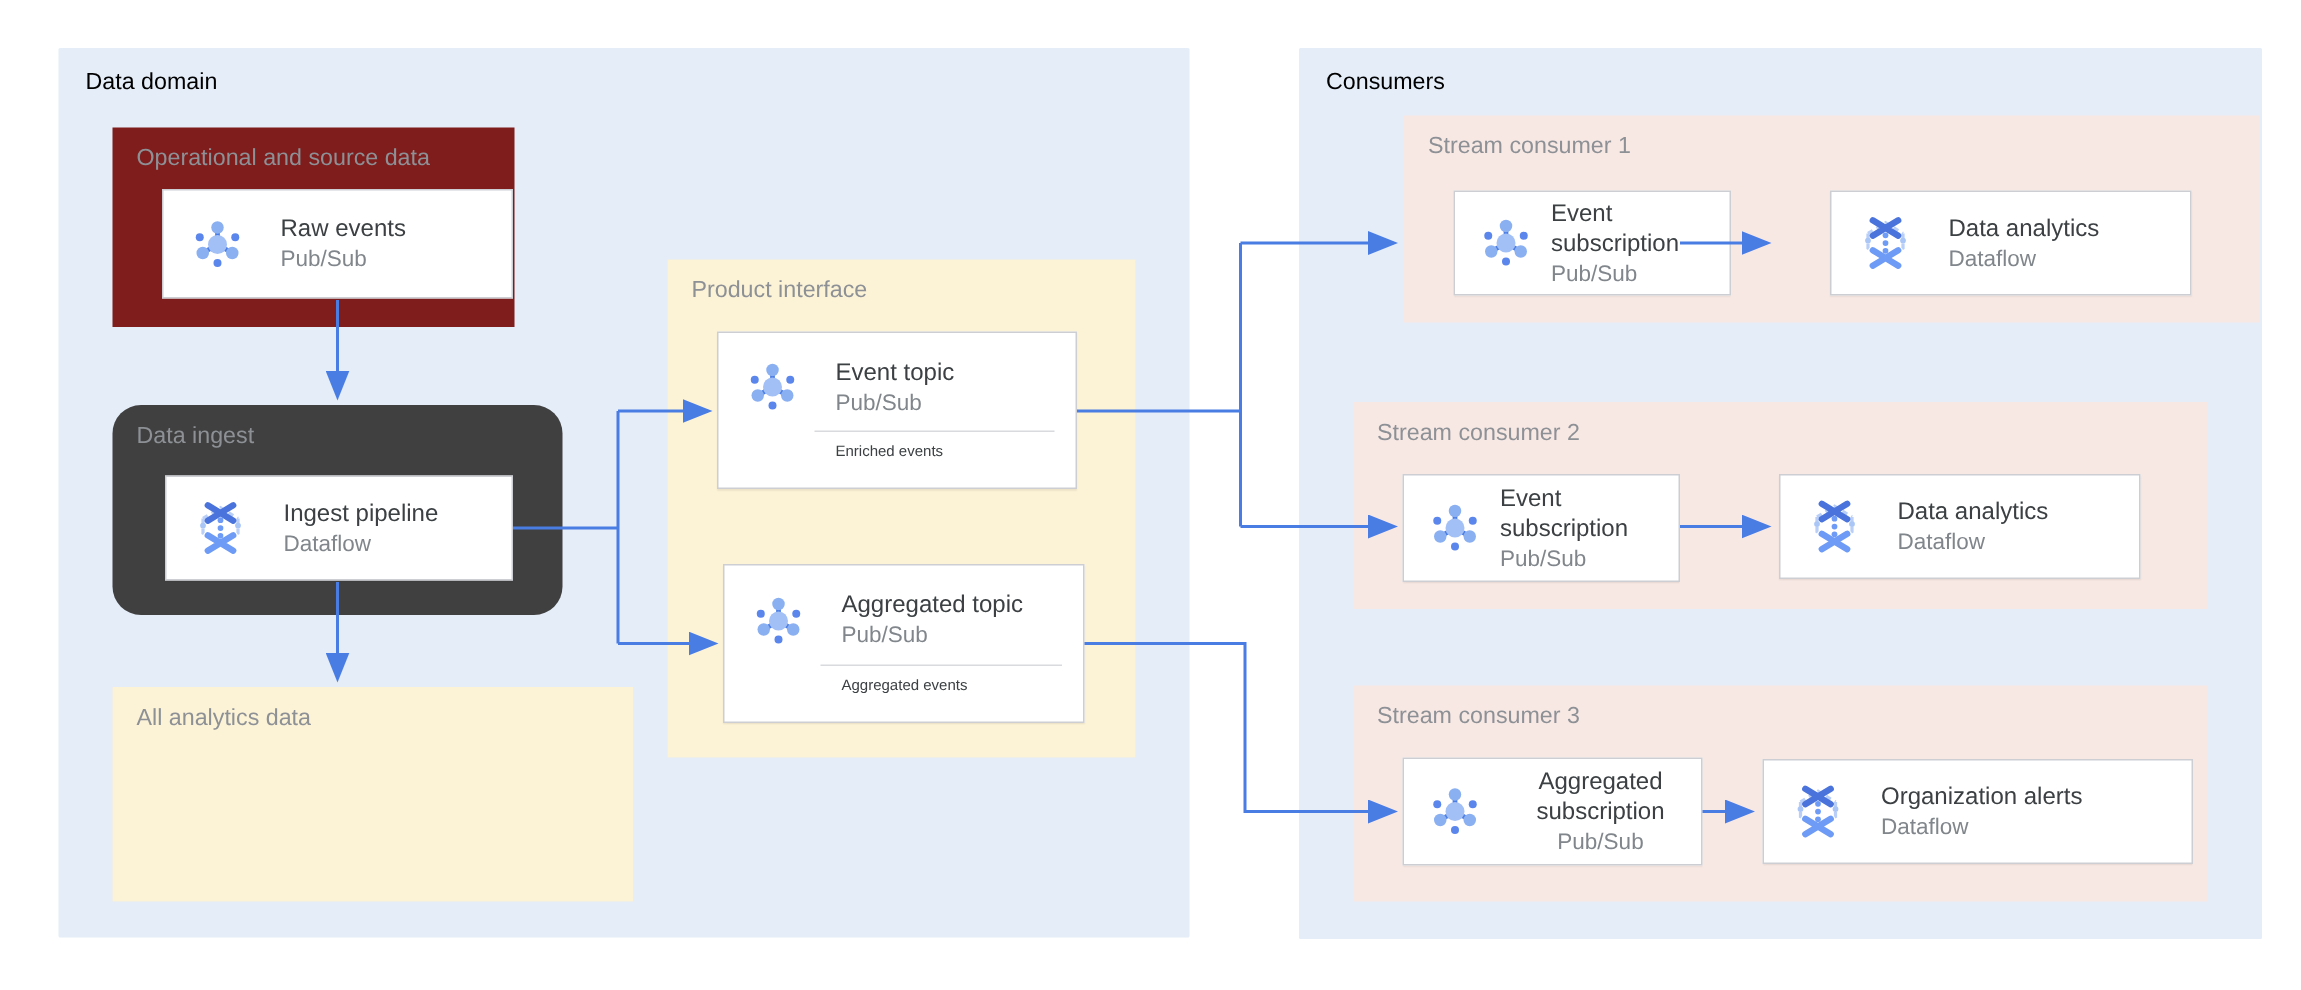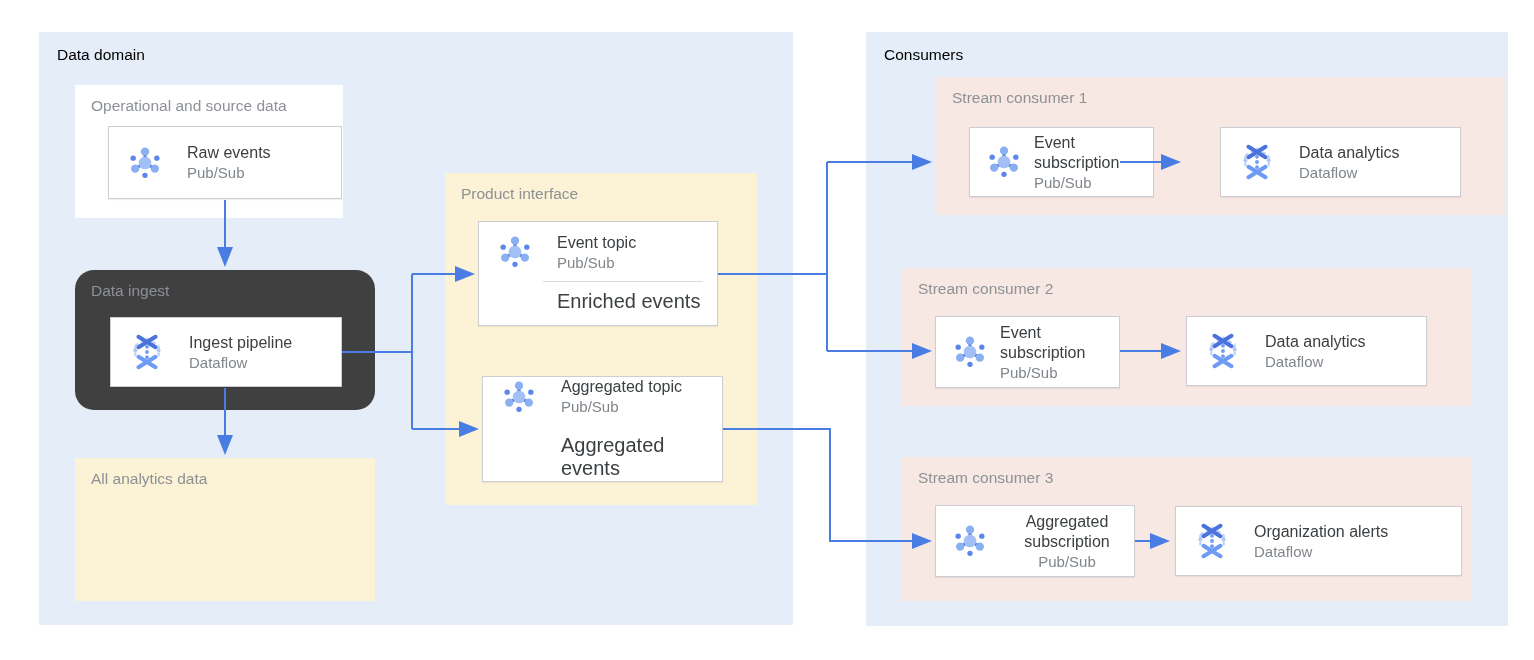--- a/index.html
+++ b/index.html
@@ -18,21 +18,21 @@
   }
   .card-row{display:flex;align-items:center;}
   .icon{flex:0 0 40px;width:40px;height:40px;margin-left:16px;}
   .icon svg{width:40px;height:40px;display:block;}
   .card-text{margin-left:22px;min-width:0;}
   .card-title{font-size:16px;line-height:20px;color:#3c4043;}
   .card-sub{font-size:15px;line-height:19px;color:#80868b;}
   .narrow .icon{margin-left:14px;}
   .narrow .card-text{margin-left:10px;}
   .divider{height:1px;background:#d8dadd;margin:9px 14px 0 64px;}
-  .tag{font-size:20px;color:#3c4043;margin:8px 0 2px 78px;}
+  .tag{font-size:10px;color:#3c4043;margin:8px 0 2px 78px;}
   .arrows{position:absolute;left:0;top:0;pointer-events:none;}
 </style>
 </head>
 <body>
 
 <div class="canvas">
 
   <svg width="0" height="0" style="position:absolute">
     <defs>
       <symbol id="sym-pubsub" viewBox="0 0 24 24">
@@ -61,21 +61,21 @@
         <rect x="6.9" y="10.4" width="2" height="3.6" rx="1" fill="#8ab0f2"></rect>
         <rect x="9.6" y="8.2" width="2" height="5.8" rx="1" fill="#8ab0f2"></rect>
         <rect x="12.3" y="9.9" width="2" height="4.1" rx="1" fill="#5b86ec"></rect>
       </symbol>
     </defs>
   </svg>
 
   <div class="container" style="left:39px;top:32px;width:754px;height:593px;background:#e4edf8;">
     <div class="container-label">Data domain</div>
 
-    <div class="zone" style="left:36px;top:53px;width:268px;height:133px;background:#ffffff;">
+    <div class="zone" style="left:36px;top:53px;width:268px;height:133px;background:#7f1d1d;">
       <div class="zone-label">Operational and source data</div>
       <div class="card" style="left:33px;top:41px;width:234px;height:73px;">
         <div class="card-row">
           <span class="icon">
               <svg>
                 <use href="#sym-pubsub"></use>
               </svg>
             </span>
           <span class="card-text">
             <div class="card-title">Raw events</div>
@@ -95,21 +95,21 @@
               </svg>
             </span>
           <span class="card-text">
             <div class="card-title">Ingest pipeline</div>
             <div class="card-sub">Dataflow</div>
           </span>
         </div>
       </div>
     </div>
 
-    <div class="zone" style="left:36px;top:426px;width:300px;height:143px;background:#fcf2d6;">
+    <div class="zone" style="left:36px;top:426px;width:300px;height:143px;background:#fcf2d6;padding-left:47px;">
       <div class="zone-label">All analytics data</div>
     </div>
 
     <div class="zone" style="left:406px;top:141px;width:312px;height:332px;background:#fcf2d6;">
       <div class="zone-label">Product interface</div>
 
       <div class="card" style="left:33px;top:48px;width:240px;height:105px;">
         <div class="card-row">
           <span class="icon">
               <svg>

